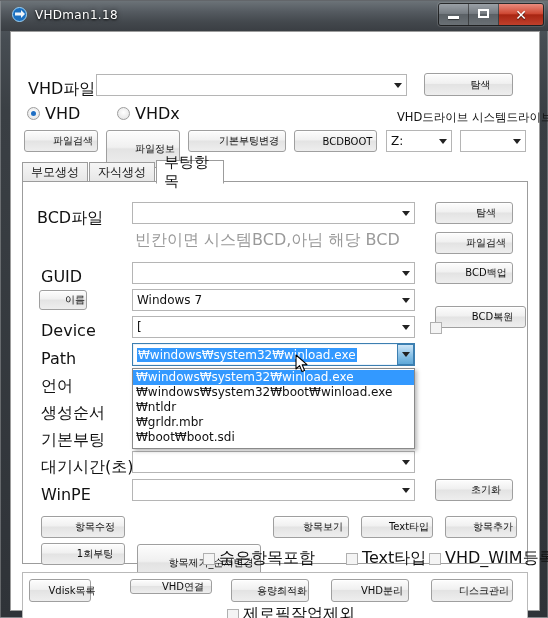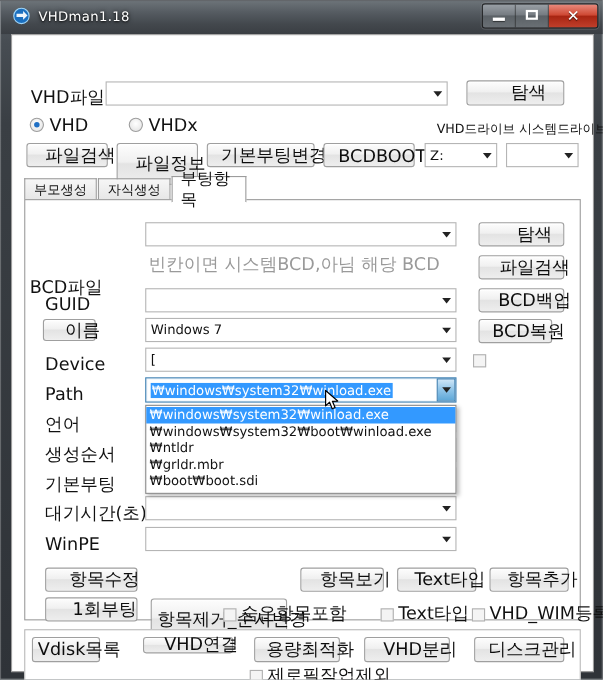--- a/index.html
+++ b/index.html
@@ -65,21 +65,21 @@
   .combo .arrow i{display:block;width:0;height:0;border-left:4px solid transparent;
      border-right:4px solid transparent;border-top:5px solid #222;}
   .combo.focused{border:1px solid #3c7fb1;box-shadow:inset 0 0 0 1px #eaf3fb;}
   .combo .sel{background:#3399ff;color:#fff;padding:0 1px;}
 
   
   .btn{position:absolute;box-sizing:border-box;
     background:linear-gradient(180deg,#fdfdfd 0%,#f0f0f0 45%,#e3e3e3 50%,#eeeeee 100%);
     border:1px solid #9f9f9f;border-radius:3px;
     display:flex;align-items:center;justify-content:center;
-    font-size:16px;color:#0d0d0d;white-space:nowrap;
+    font-size:10px;color:#0d0d0d;white-space:nowrap;
     font-family:"DejaVu Sans","Liberation Sans",sans-serif;
     box-shadow:inset 0 1px 0 #ffffff;padding-left:24px;}
 
   
   .cbx{position:absolute;display:flex;align-items:center;gap:4px;}
   .cbx .box{width:12px;height:12px;border:1px solid #b0b0b0;background:#f4f4f4;box-sizing:border-box;}
   .rad{position:absolute;display:flex;align-items:center;gap:5px;}
   .rad .circ{width:13px;height:13px;border-radius:50%;border:1px solid #9d9d9d;
     background:radial-gradient(circle at 50% 40%,#ffffff 0%,#e9e9e9 70%,#d8d8d8 100%);
     box-sizing:border-box;position:relative;}
@@ -181,21 +181,21 @@
       </div>
 
       <div class="tabstrip">
         <div class="tab" style="left:0px;width:66px;">부모생성</div>
         <div class="tab" style="left:67px;width:66px;">자식생성</div>
         <div class="tab active" style="left:134px;width:68px;">부팅항목</div>
       </div>
 
       <div class="tabbody">
 
-        <span class="lbl" style="position:absolute;left:4px;top:26px;margin-top:43px;">BCD파일</span>
+        <span class="lbl" style="position:absolute;left:14px;top:26px;">BCD파일</span>
         <div class="combo" style="left:109px;top:20px;width:283px;height:22px;">
           <span class="txt"></span>
           <span class="arrow">
               <i></i>
             </span>
         </div>
         <span class="lbl grey" style="position:absolute;left:112px;top:48px;">빈칸이면 시스템BCD,아님 해당 BCD</span>
 
         <span class="lbl" style="position:absolute;left:18px;top:85px;">GUID</span>
         <div class="combo" style="left:109px;top:80px;width:283px;height:22px;">
@@ -266,26 +266,27 @@
         <div class="combo" style="left:109px;top:297px;width:283px;height:22px;">
           <span class="txt"></span>
           <span class="arrow">
               <i></i>
             </span>
         </div>
 
         <div class="btn" style="left:412px;top:20px;width:78px;height:22px;">탐색</div>
         <div class="btn" style="left:412px;top:50px;width:78px;height:22px;">파일검색</div>
         <div class="btn" style="left:412px;top:80px;width:78px;height:22px;">BCD백업</div>
-        <div class="btn" style="left:412px;top:108px;width:67px;height:22px;">BCD복원</div>
+        <div class="btn" style="left:412px;top:124px;width:91px;height:22px;">BCD복원</div>
 
         <div class="cbx" style="left:407px;top:140px;">
           <span class="box"></span>
         </div>
 
+        <div class="btn" style="left:412px;top:297px;width:78px;height:22px;">초기화</div>
 
         <div class="popup" style="left:109px;top:186px;width:283px;height:81px;padding-top:1px;">
           <div class="item hi">₩windows₩system32₩winload.exe</div>
           <div class="item">₩windows₩system32₩boot₩winload.exe</div>
           <div class="item">₩ntldr</div>
           <div class="item">₩grldr.mbr</div>
           <div class="item">₩boot₩boot.sdi</div>
         </div>
 
         <span class="cursor" style="left:272px;top:172px;">

